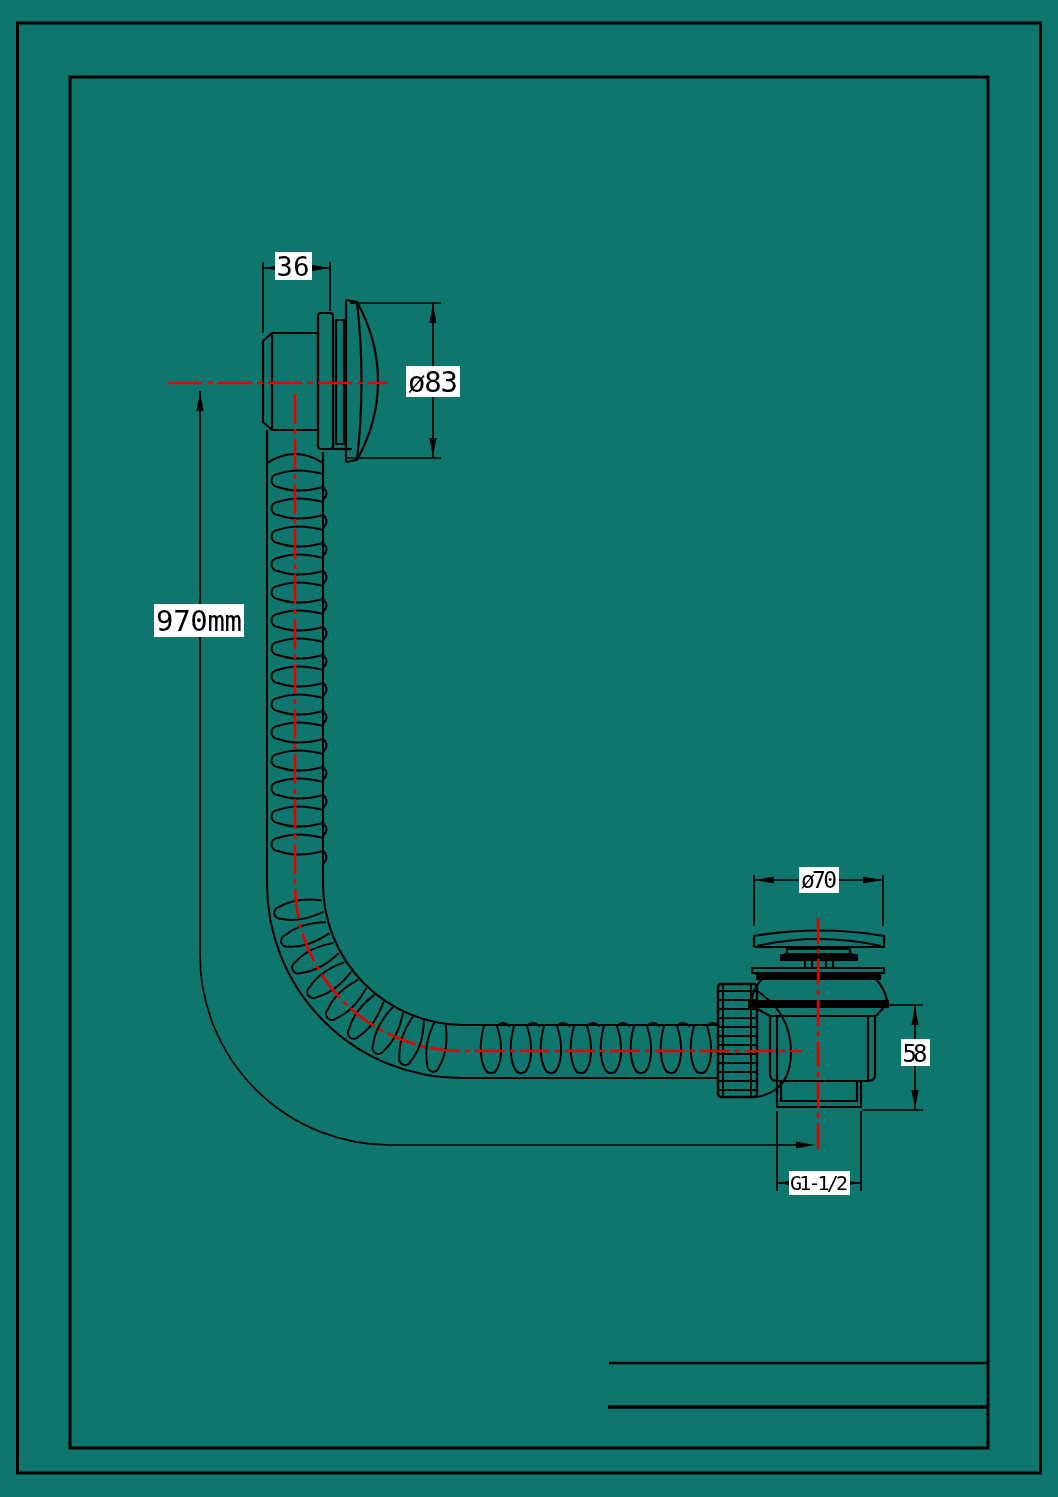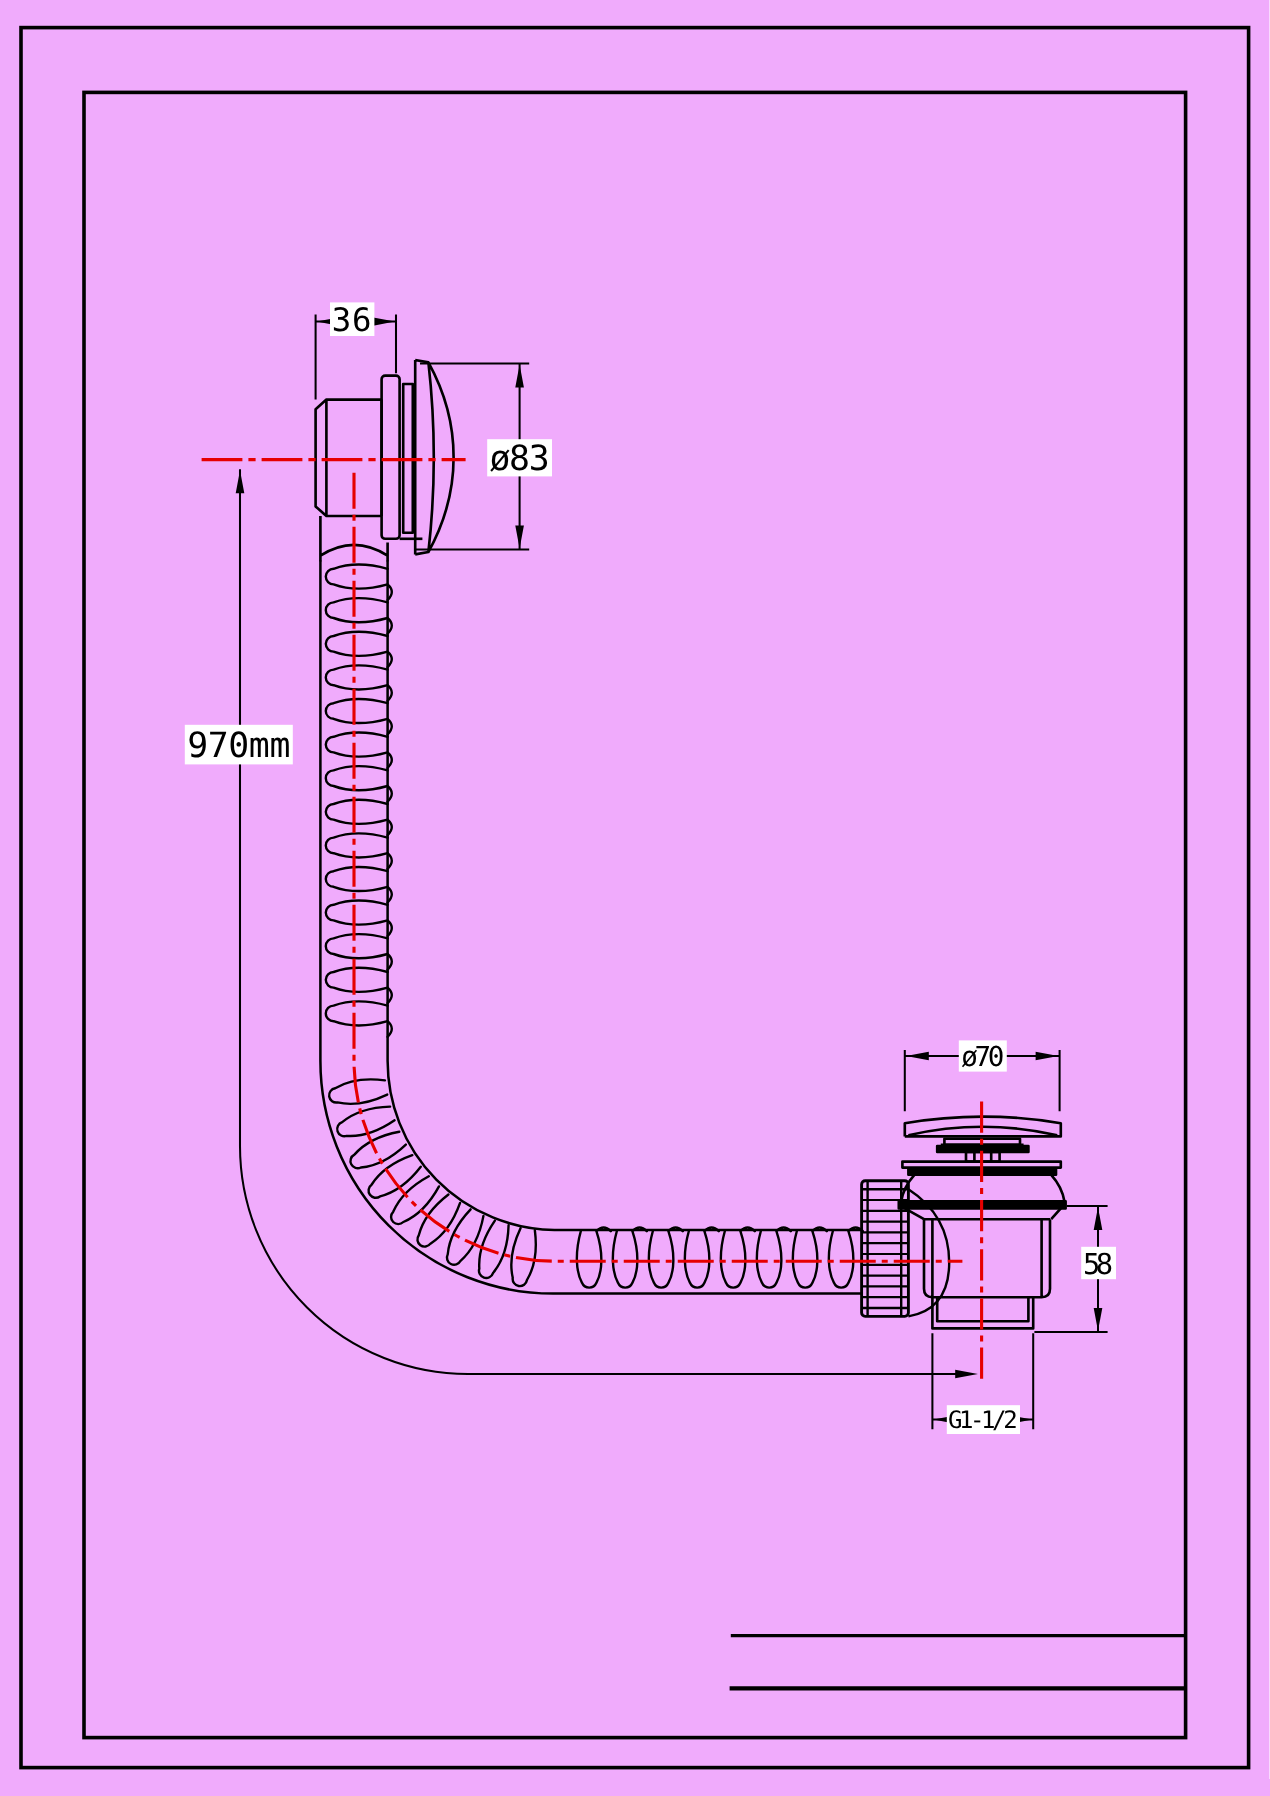--- a/index.html
+++ b/index.html
@@ -5,21 +5,21 @@
   html, body {
     margin: 0;
     padding: 0;
     background: #ffffff;
     font-family: "DejaVu Sans Mono", "Liberation Mono", monospace;
   }
   .page {
     position: relative;
     width: 1058px;
     height: 1497px;
-    background: #f0abfc;
+    background: #0f766e;
     overflow: hidden;
   }
   svg { display: block; }
   text {
     font-family: "DejaVu Sans Mono", "Liberation Mono", monospace;
     fill: #000000;
   }
 </style>
 </head>
 <body>

